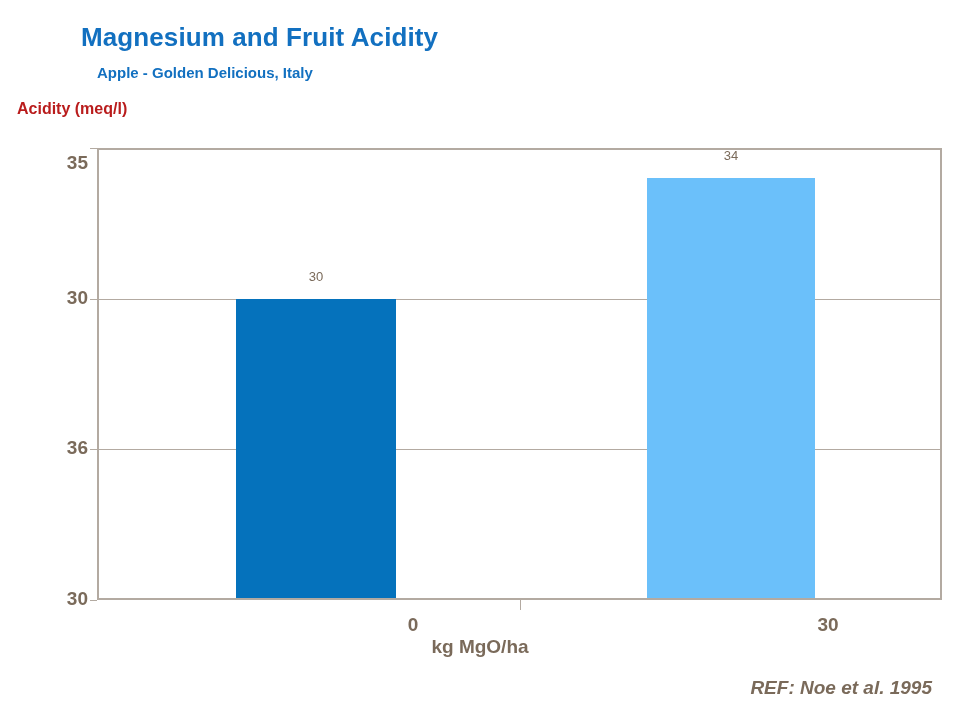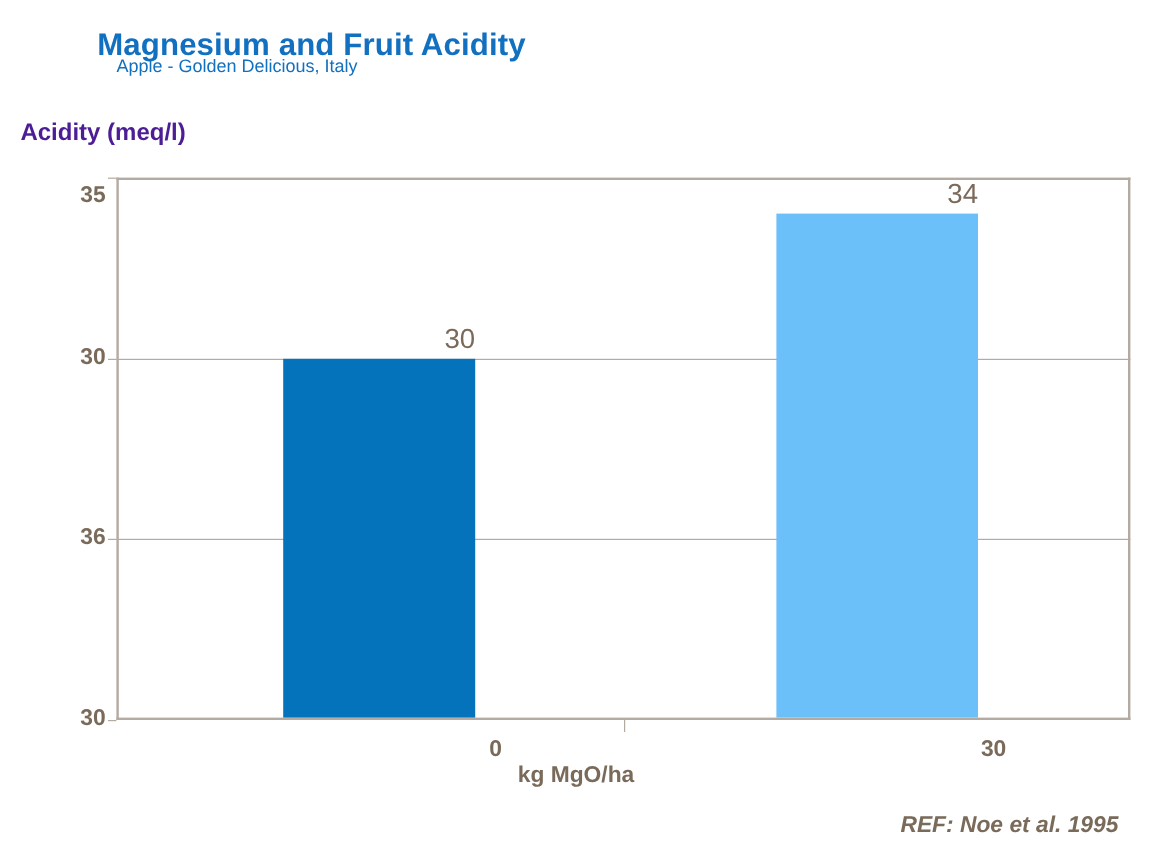--- a/index.html
+++ b/index.html
@@ -20,35 +20,35 @@
     top: 22px;
     font-size: 26px;
     font-weight: bold;
     color: #1270c0;
     letter-spacing: 0.1px;
     white-space: nowrap;
   }
   #chart-subtitle {
     position: absolute;
     left: 97px;
-    top: 47px;
+    top: 64px;
     font-size: 15px;
-    font-weight: normal;
+    font-weight: bold;
     color: #1270c0;
     white-space: nowrap;
   }
 
   
   #y-axis-title {
     position: absolute;
     left: 17px;
     top: 100px;
-    font-size: 20px;
-    font-weight: bold;
-    color: #4c1d95;
+    font-size: 16px;
+    font-weight: bold;
+    color: #b91c1c;
     white-space: nowrap;
   }
 
   
   #plot-area {
     position: absolute;
     left: 97px;
     top: 148px;
     width: 845px;
     height: 452px;
@@ -89,23 +89,23 @@
     background: #b3aaa1;
   }
 
   
   .bar {
     position: absolute;
     bottom: 2px;
   }
   .bar-label {
     position: absolute;
-    font-size: 23px;
-    color: #7a6a5a;
-    text-align: right;
+    font-size: 13px;
+    color: #7a6a5a;
+    text-align: center;
     white-space: nowrap;
   }
 
   
   .x-cat-label {
     position: absolute;
     top: 614px;
     font-size: 19px;
     font-weight: bold;
     color: #7a6a5a;

